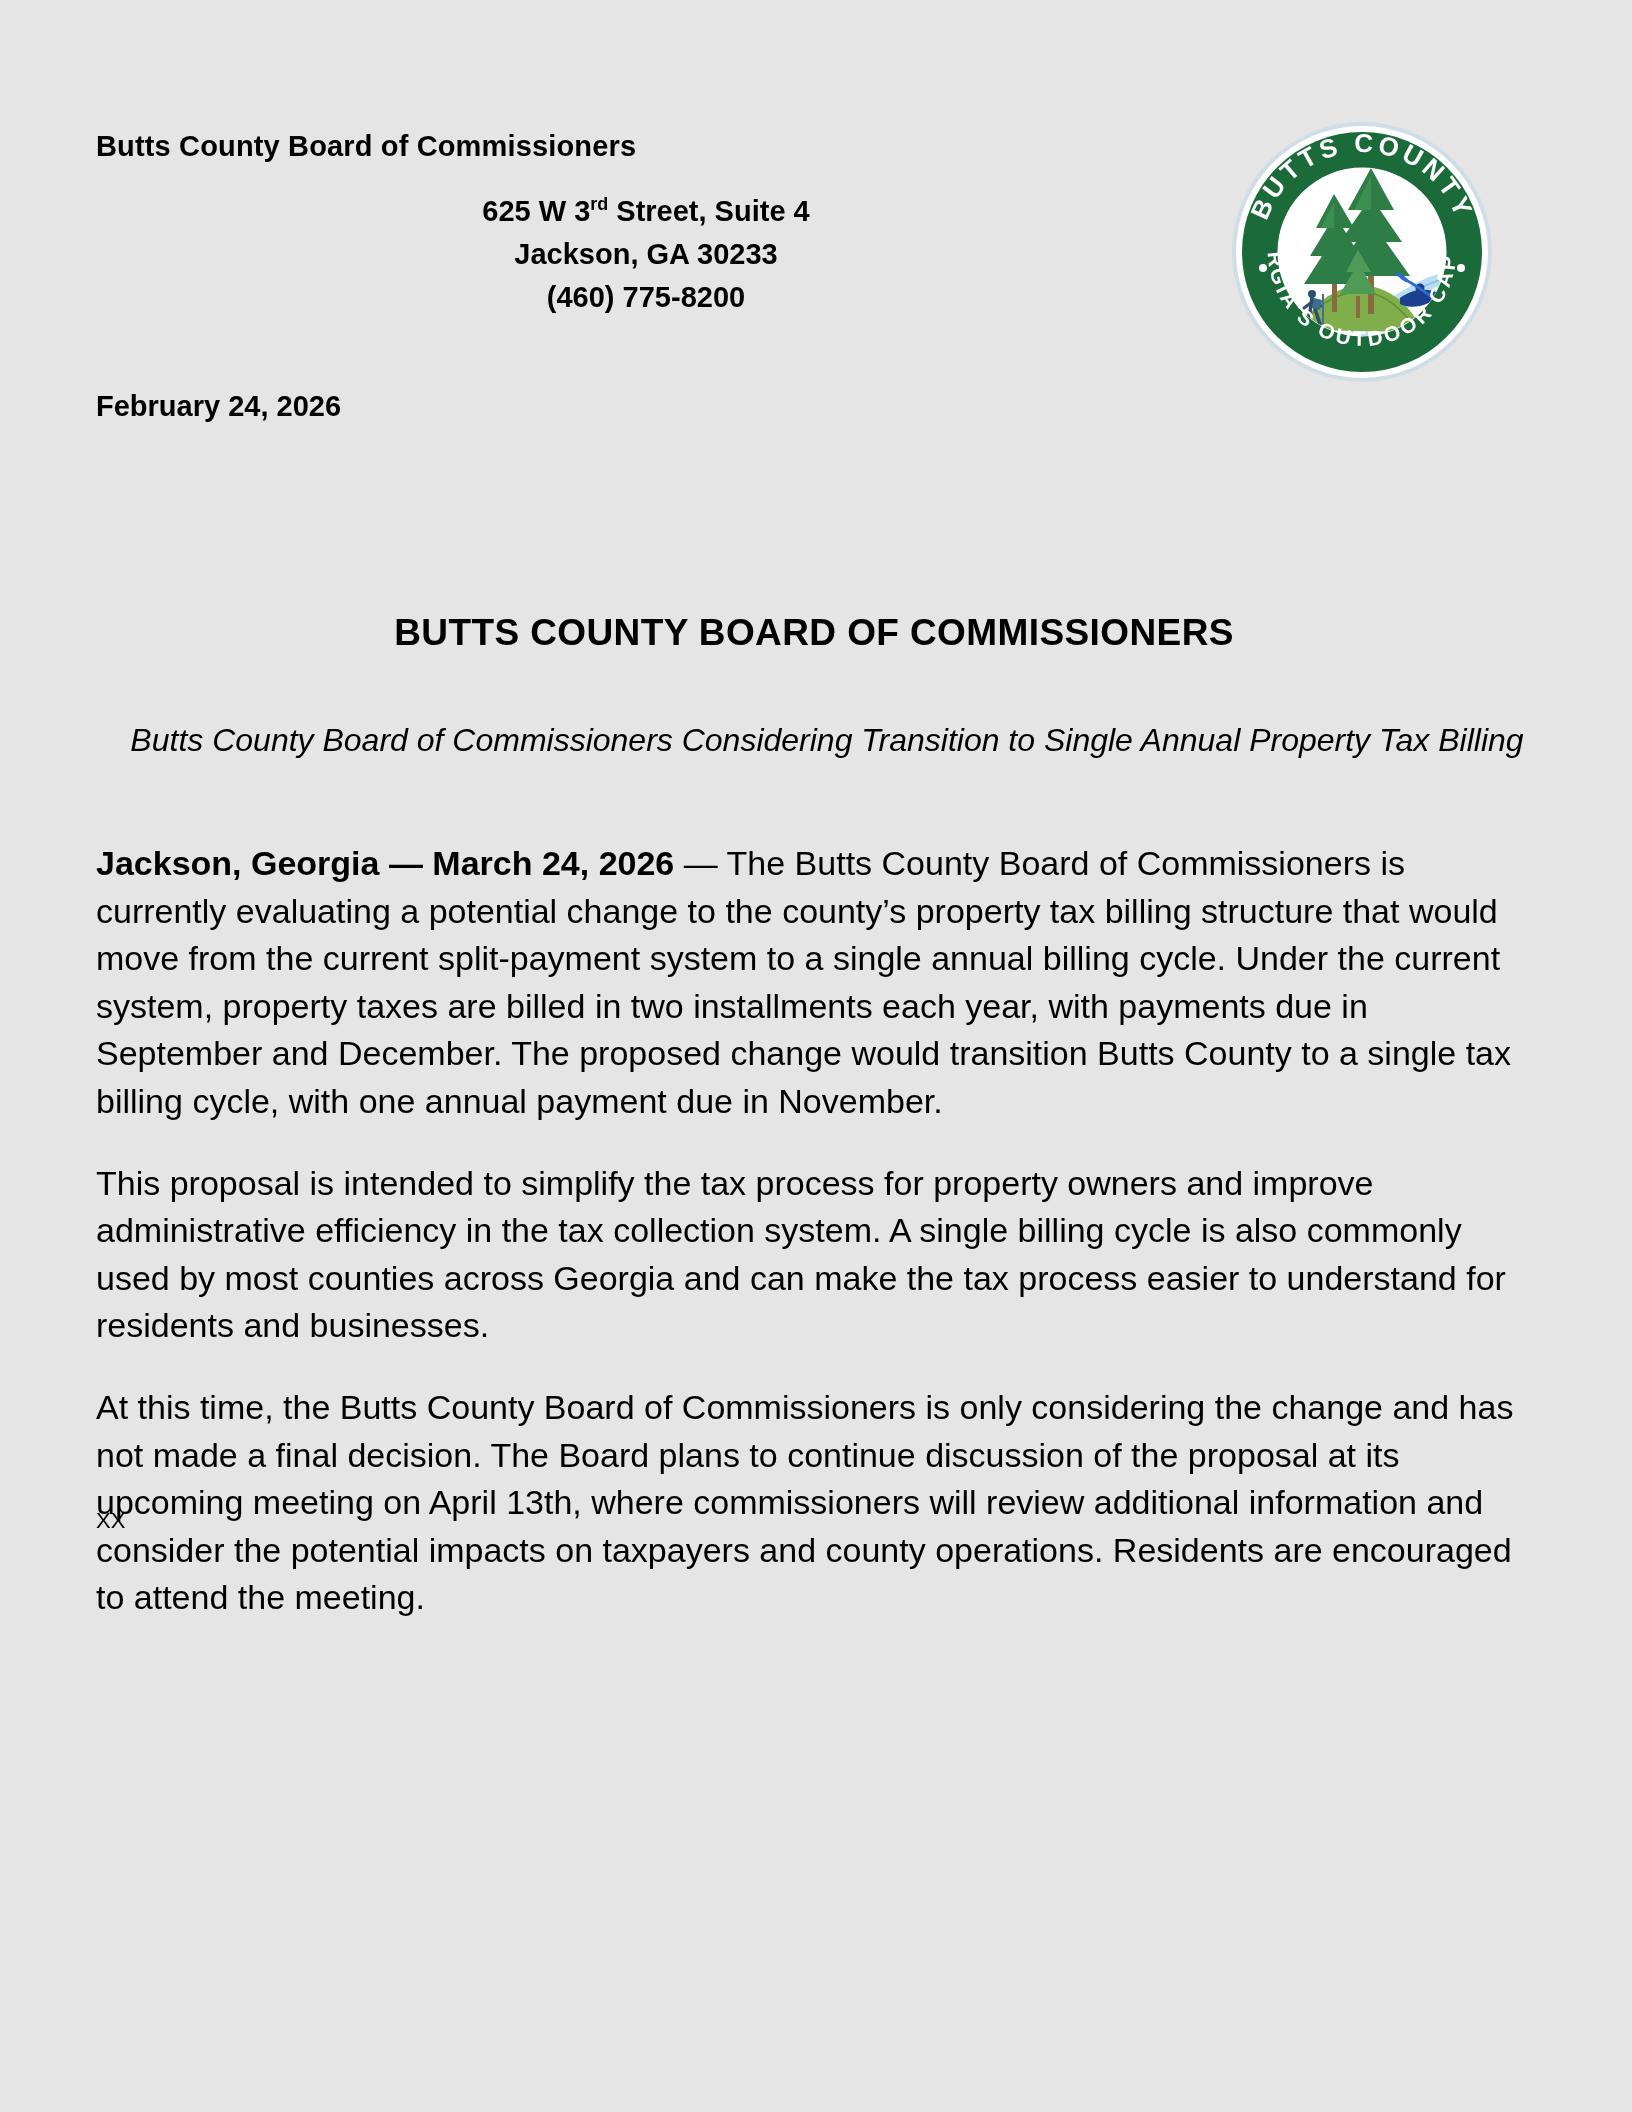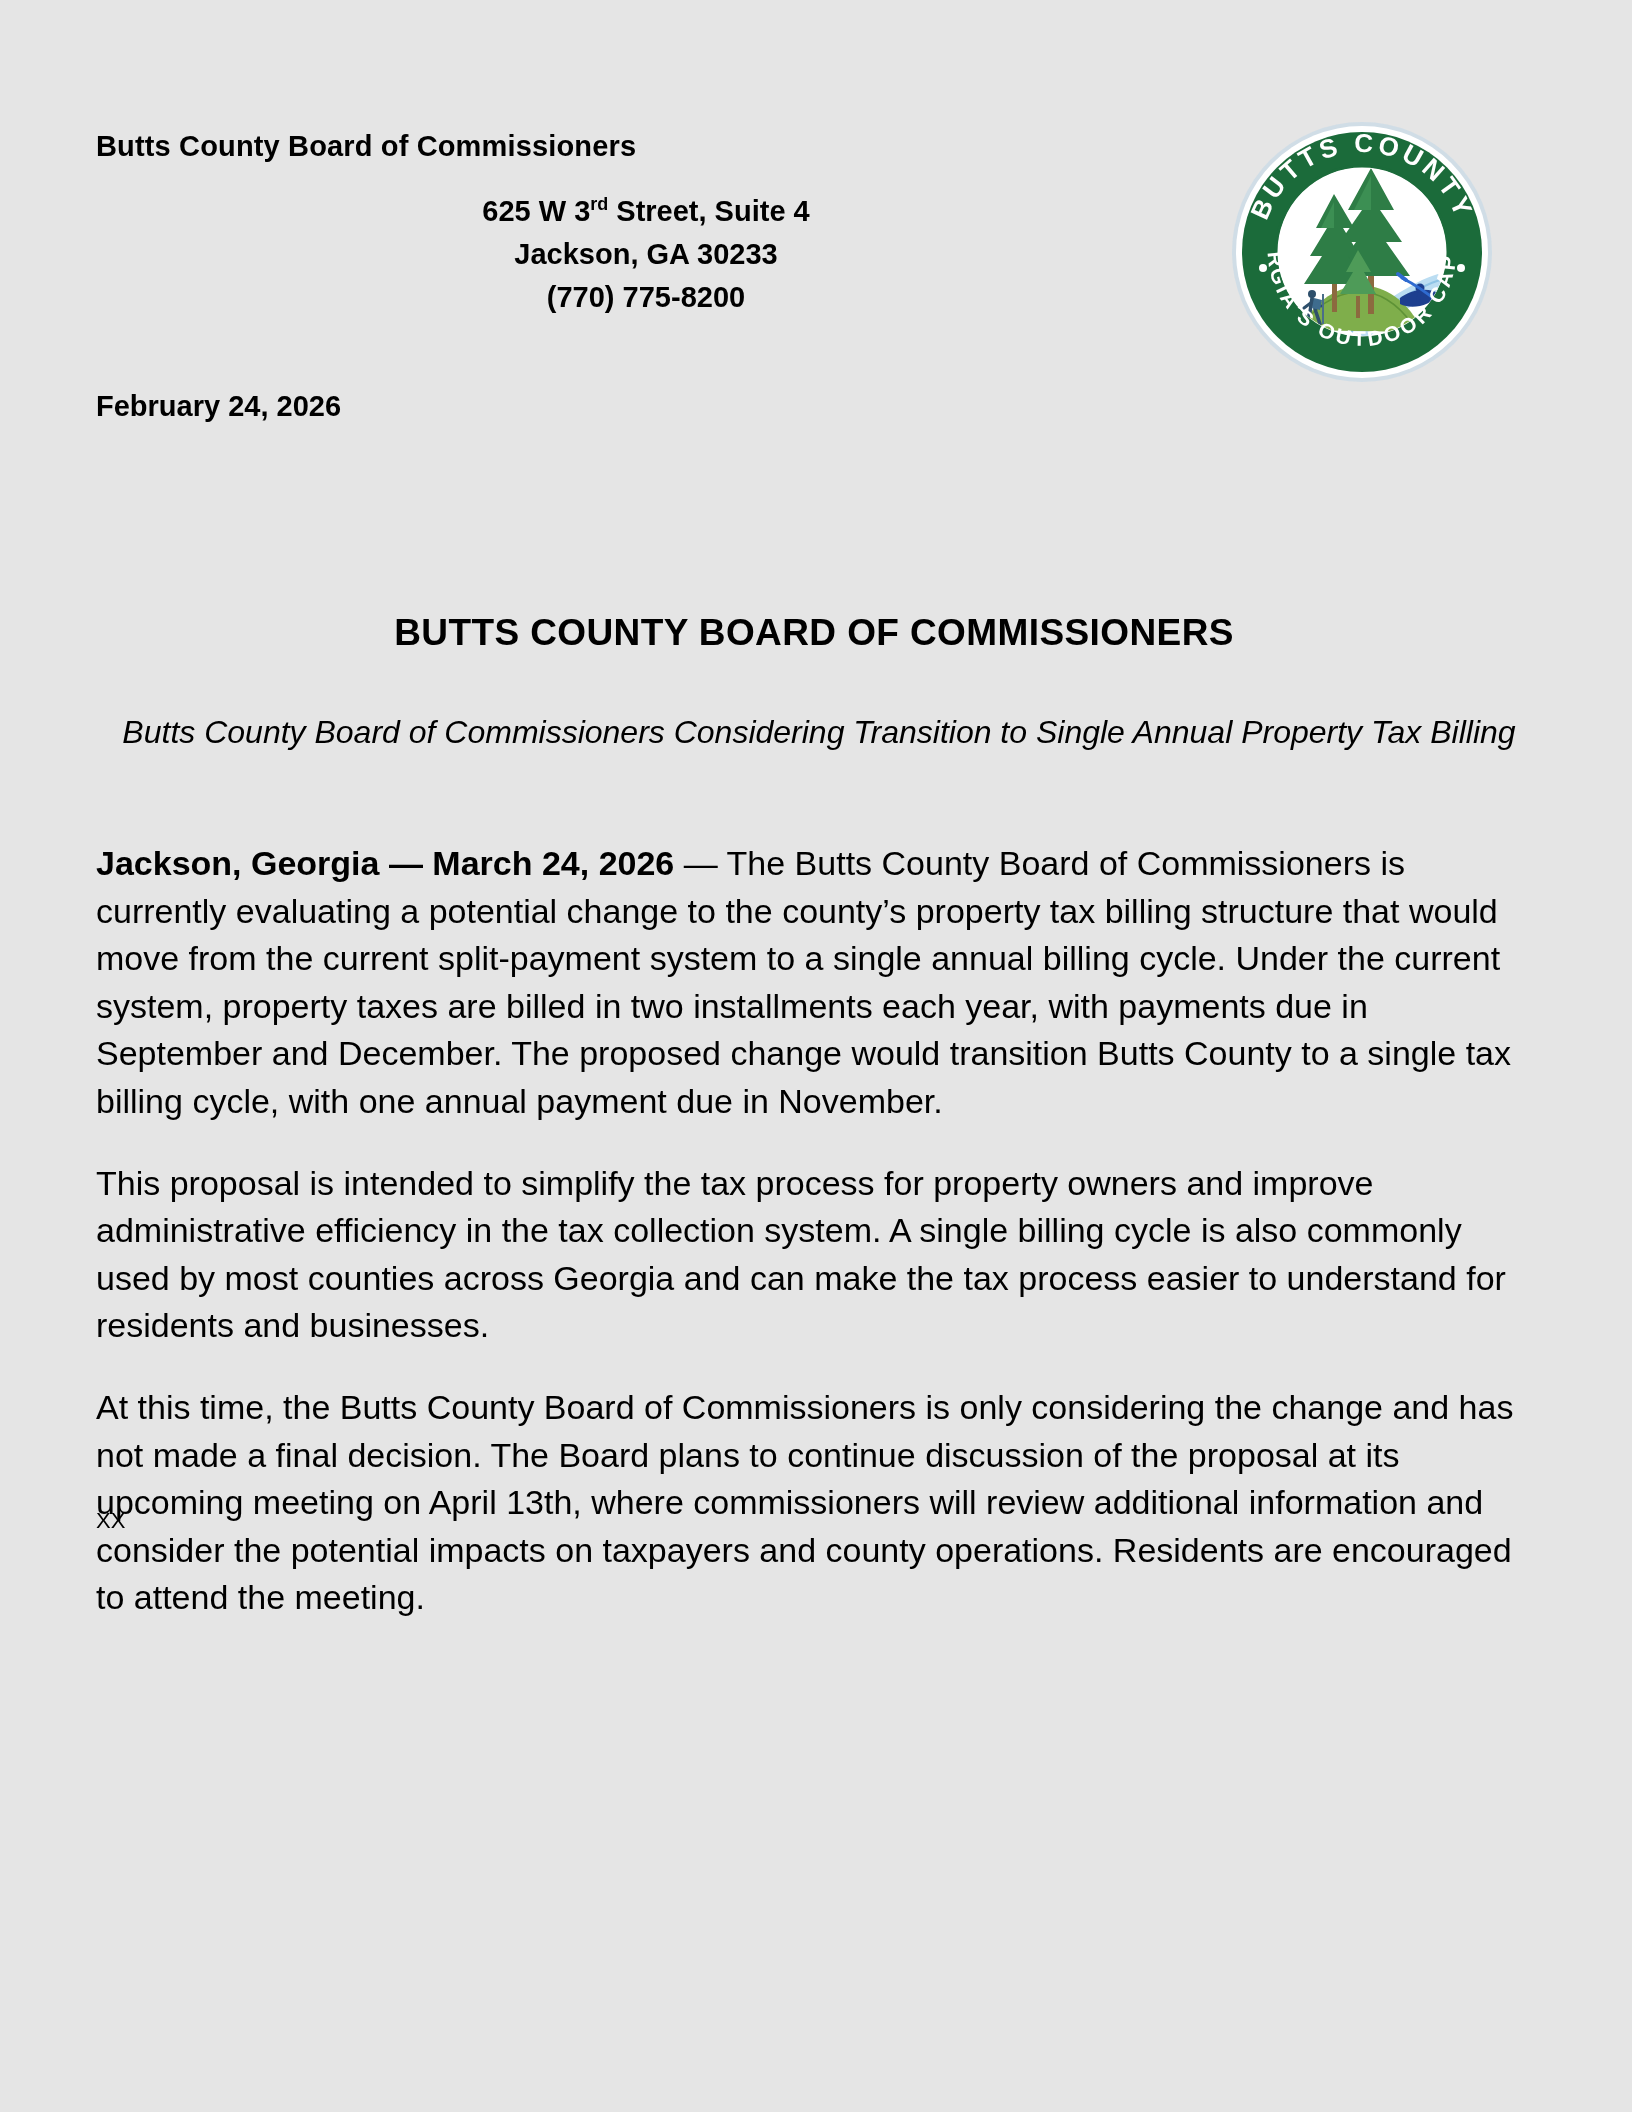--- a/index.html
+++ b/index.html
@@ -97,21 +97,21 @@
   .subhead {
     position: absolute;
     left: 110px;
     top: 706px;
     width: 1410px;
     text-align: center;
     font-size: 32px;
     font-style: italic;
     font-weight: normal;
     line-height: 1.38;
-    margin: 4px;
+    margin: 12px;
   }
 
   
   .body-copy {
     position: absolute;
     left: 96px;
     top: 840px;
     width: 1438px;
   }
   .para {
@@ -135,21 +135,21 @@
 </head>
 <body>
 
 <div class="page">
 
   <div class="letterhead">
     <p class="org-name">Butts County Board of Commissioners</p>
     <p class="address-block">
       <span class="address-line"><span>625 W 3</span><span class="sup">rd</span><span> Street, Suite 4</span></span>
       <span class="address-line">Jackson, GA 30233</span>
-      <span class="address-line">(770) 775-8200</span>
+      <span class="address-line">(460) 775-8200</span>
     </p>
   </div>
 
   <div class="seal-wrap">
     <svg viewBox="0 0 268 268" xmlns="http://www.w3.org/2000/svg">
       <defs>
         <path id="arcTop" d="M 34 134 A 100 100 0 0 1 234 134" fill="none"></path>
         <path id="arcBottom" d="M 40 134 A 94 94 0 0 0 228 134" fill="none"></path>
         <clipPath id="innerClip">
           <circle cx="134" cy="134" r="84"></circle>

